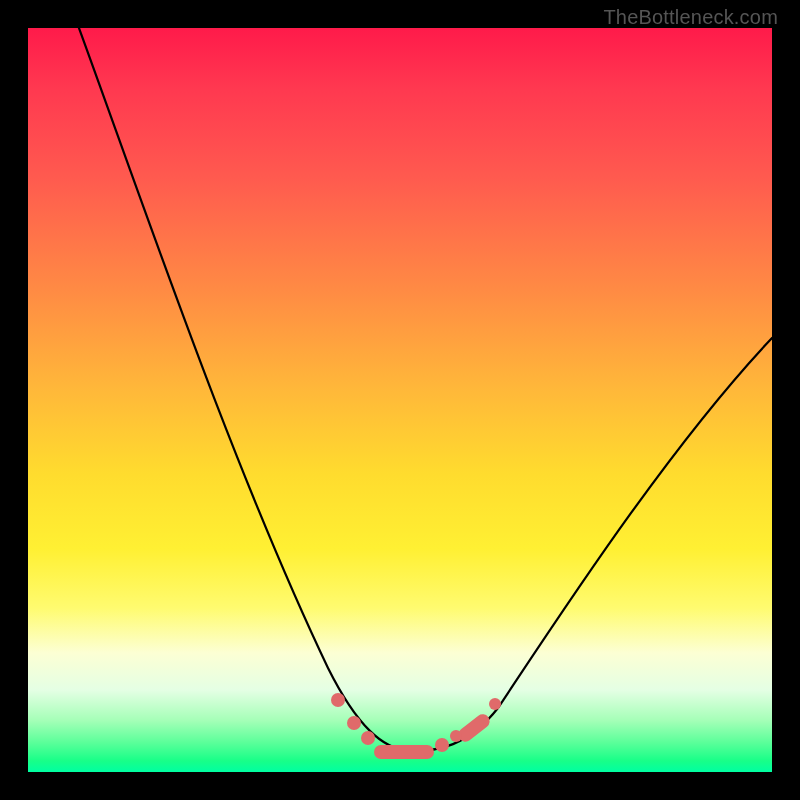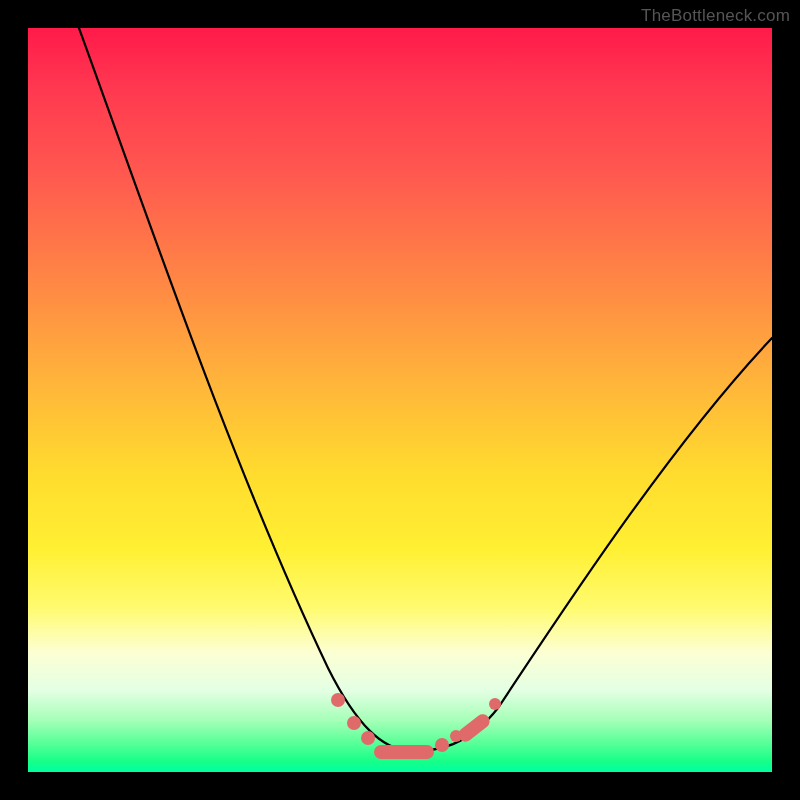--- a/index.html
+++ b/index.html
@@ -40,23 +40,23 @@
       #e4ffe4 89%,
       #a6ffb8 93%,
       #5cff9a 96%,
       #18ff88 98.5%,
       #00ffa2 100%
     );
   }
   .branding {
     position: absolute;
     top: 6px;
-    right: 10px;
+    right: 22px;
     color: #555;
-    font-size: 17px;
+    font-size: 20px;
     letter-spacing: 0.2px;
     font-weight: 400;
   }
   svg.curve {
     position: absolute;
     left: 0;
     top: 0;
     width: 744px;
     height: 744px;
     overflow: visible;

